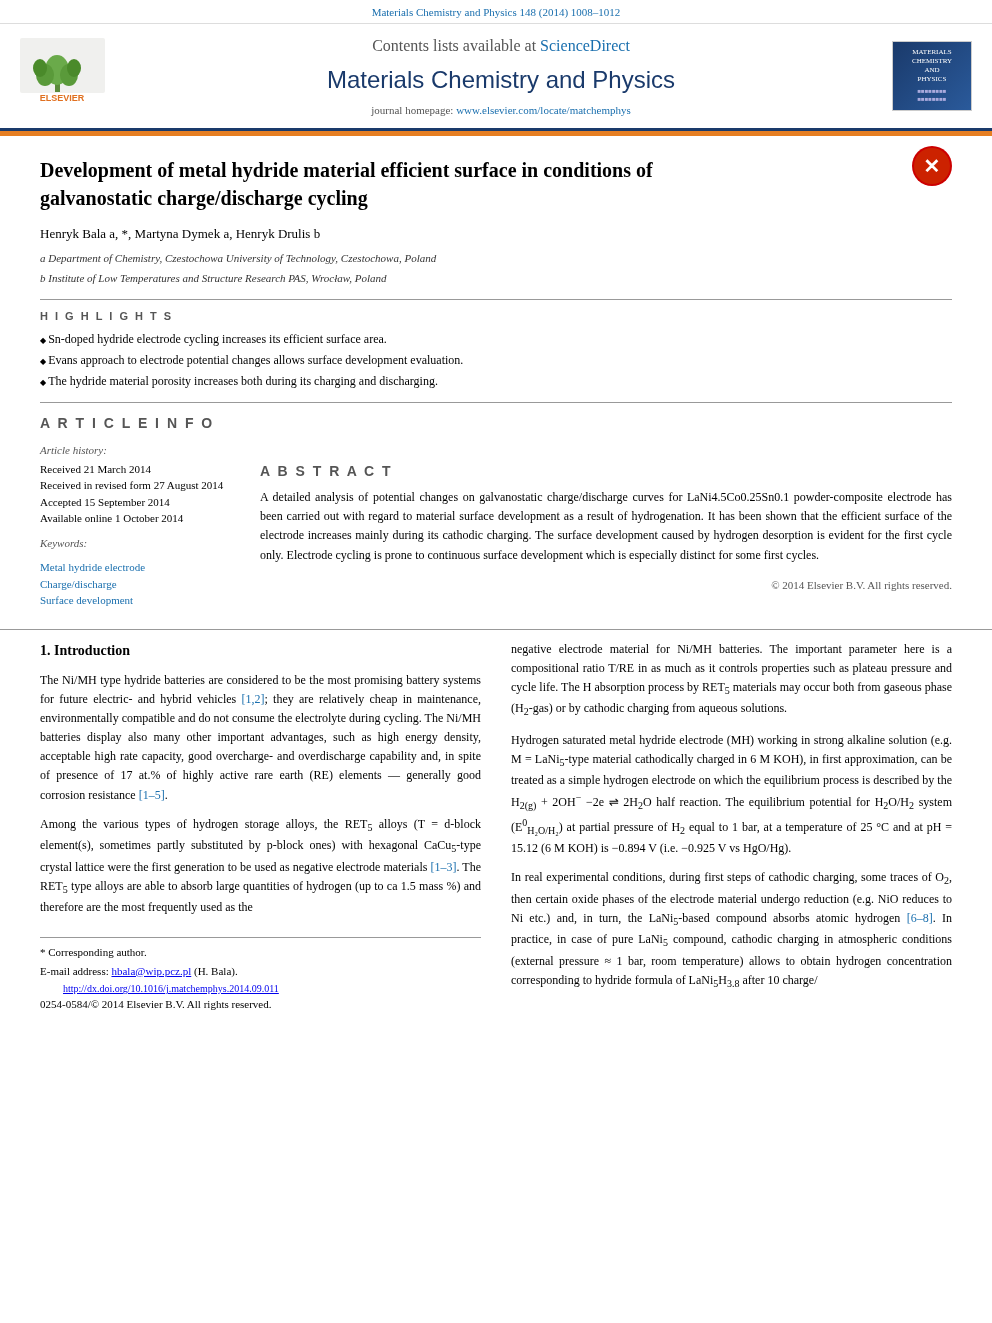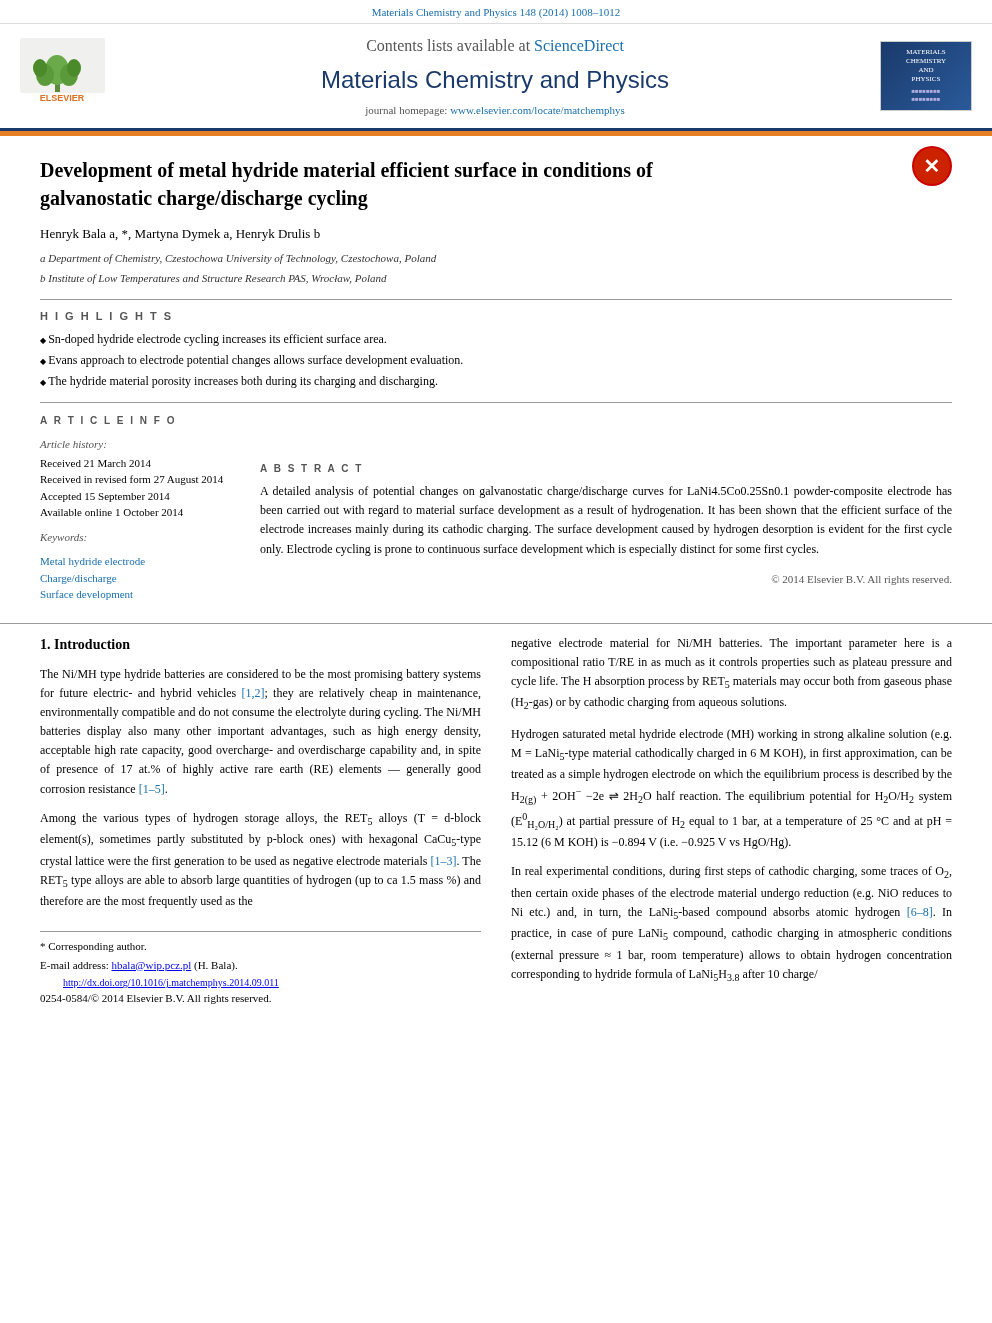--- a/index.html
+++ b/index.html
@@ -54,21 +54,21 @@
     }
     .homepage-line {
       font-size: 11px;
       color: #555;
     }
     .homepage-line a {
       color: #1a6fae;
       text-decoration: none;
     }
     .header-right-logo {
-      width: 92px;
+      width: 80px;
       flex-shrink: 0;
       text-align: center;
     }
     .journal-mini-logo {
       background: linear-gradient(135deg, #1a3a6b, #2a5a9b);
       color: #fff;
       font-size: 7px;
       padding: 6px 4px;
       text-align: center;
       line-height: 1.3;
@@ -153,21 +153,21 @@
     .article-info {
       width: 200px;
       flex-shrink: 0;
     }
     .abstract-col {
       flex: 1;
       margin-top: 48px;
     }
     .col-label {
       font-family: Arial, sans-serif;
-      font-size: 10px;
+      font-size: 14px;
       letter-spacing: 2px;
       color: #555;
       font-weight: bold;
       margin-bottom: 6px;
     }
     .info-label {
       font-size: 11px;
       font-style: italic;
       color: #555;
       margin-top: 8px;

